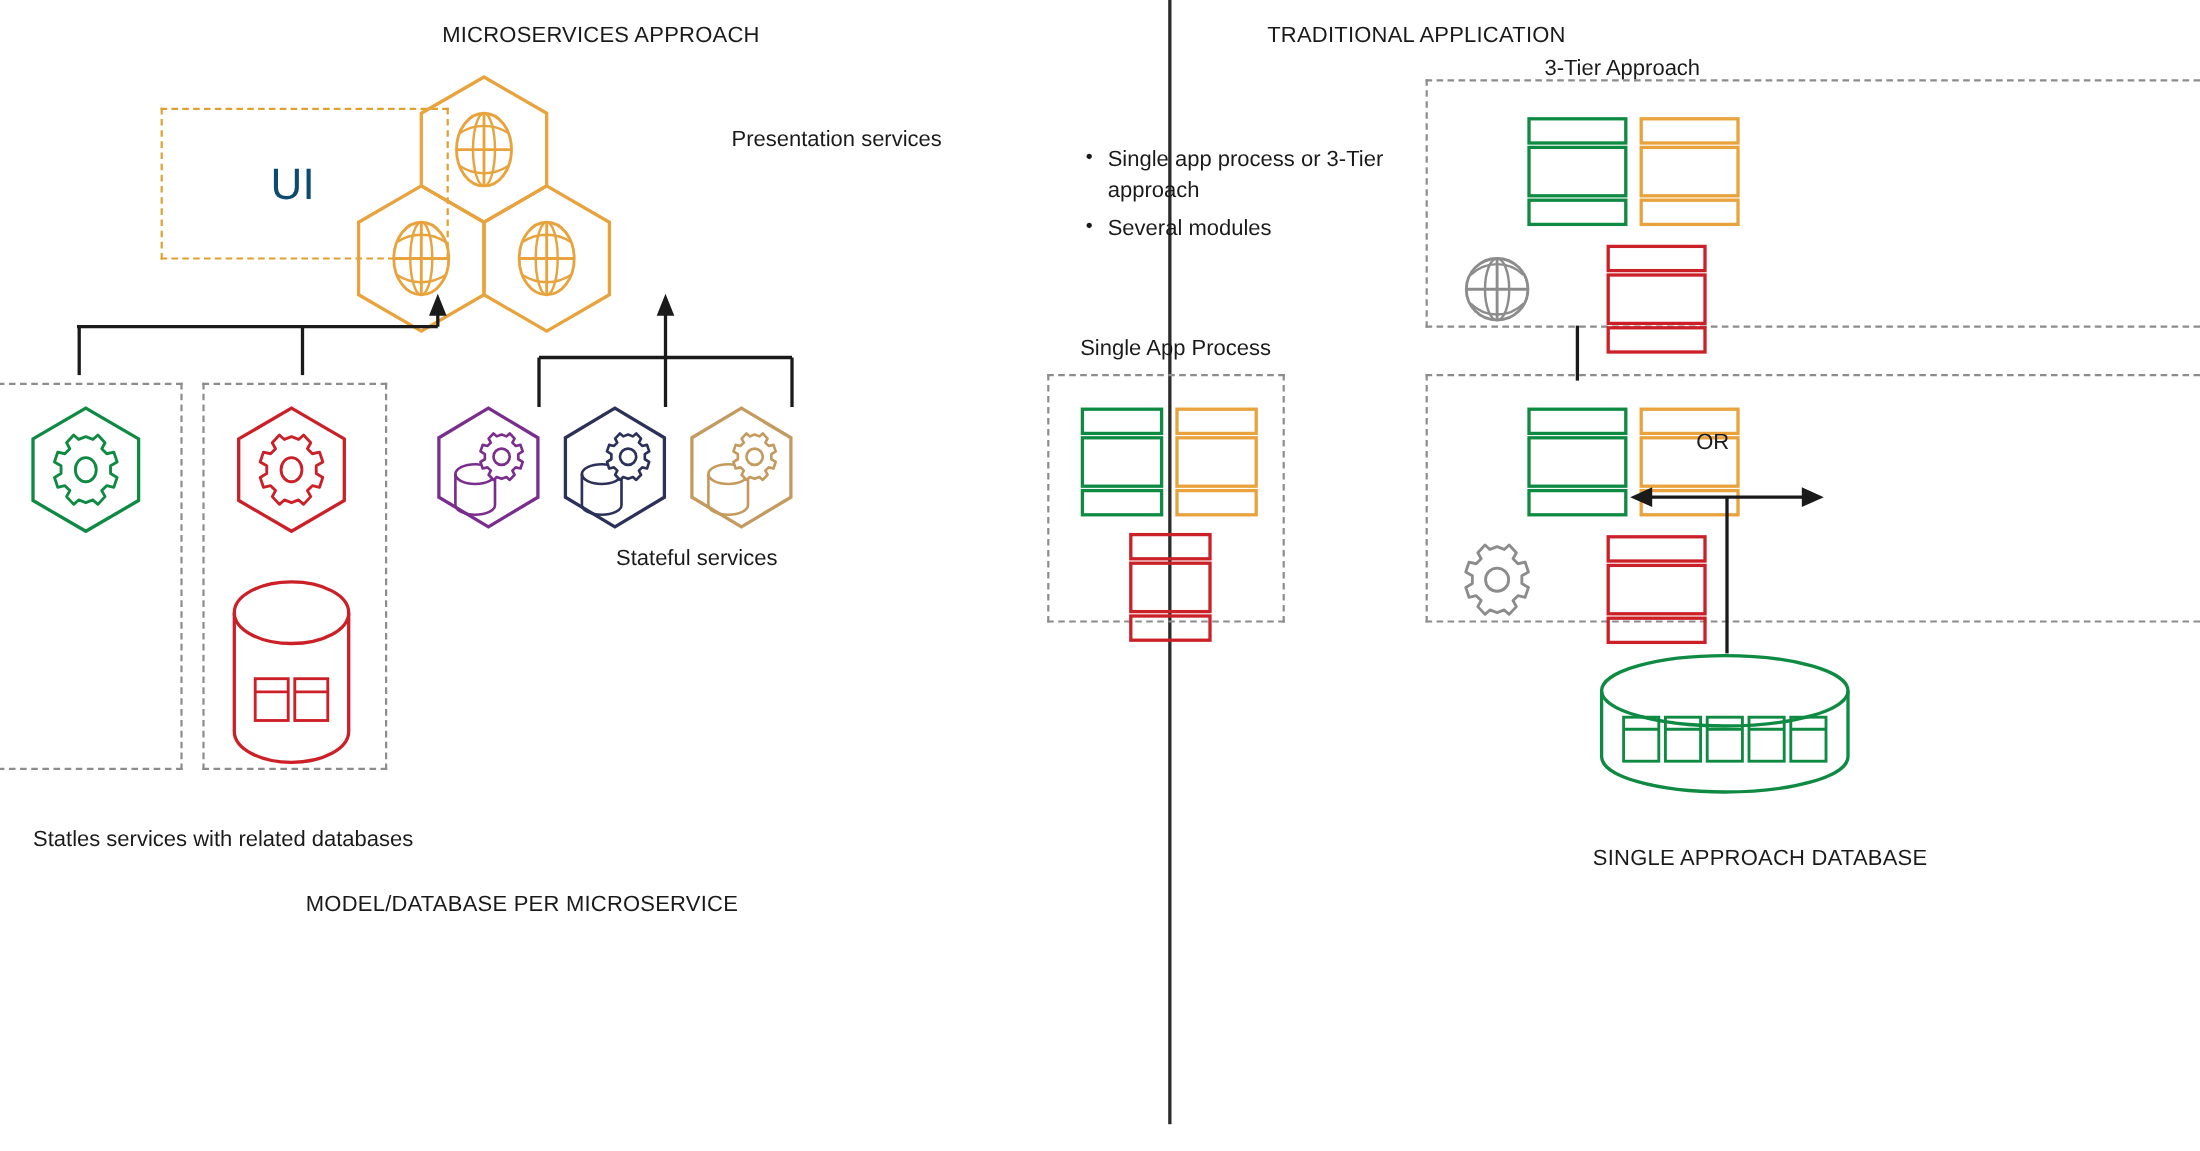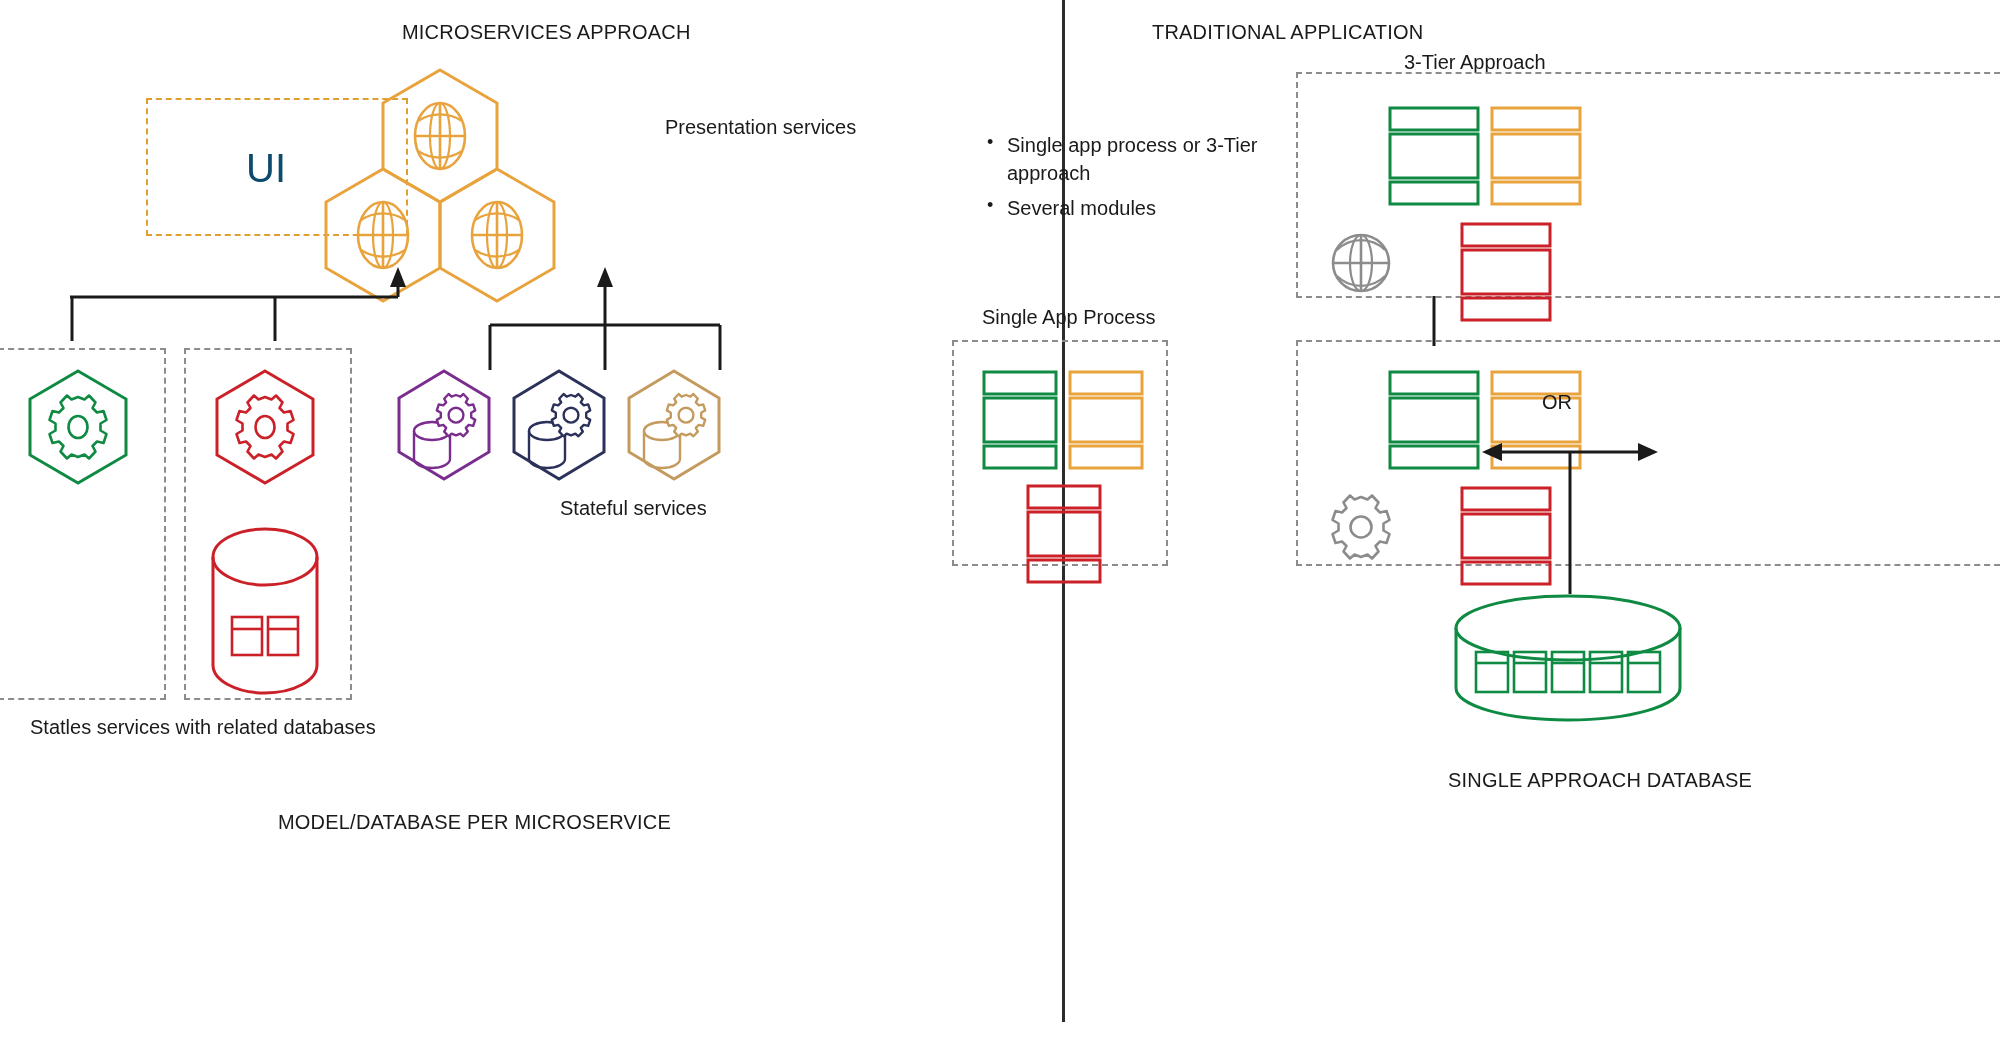--- a/index.html
+++ b/index.html
@@ -115,21 +115,21 @@
   <g>
     <ellipse cx="55" cy="32" rx="52" ry="28" fill="none" stroke="#CC2028" stroke-width="3"></ellipse>
     <path d="M3,32 L3,140 A52,28 0 0 0 107,140 L107,32" fill="none" stroke="#CC2028" stroke-width="3"></path>
     <rect x="22" y="92" width="30" height="38" fill="none" stroke="#CC2028" stroke-width="2.6"></rect>
     <line x1="22" y1="104" x2="52" y2="104" stroke="#CC2028" stroke-width="2.6"></line>
     <rect x="58" y="92" width="30" height="38" fill="none" stroke="#CC2028" stroke-width="2.6"></rect>
     <line x1="58" y1="104" x2="88" y2="104" stroke="#CC2028" stroke-width="2.6"></line>
   </g>
 </svg>
 
-<div class="abs txt lbl" style="left:30px;top:715px;">Statles services with related databases</div>
+<div class="abs txt lbl" style="left:30px;top:751px;">Statles services with related databases</div>
 
 <svg width="160" height="130" style="left:396px;top:368px;">
   <g>
     <polygon points="48,3 93,30 93,84 48,111 3,84 3,30" fill="none" stroke="#7B2D8E" stroke-width="3"></polygon>
     <g>
       <ellipse cx="36" cy="63" rx="18" ry="9" fill="none" stroke="#7B2D8E" stroke-width="2.4"></ellipse>
       <path d="M18,63 L18,91 A18,9 0 0 0 54,91 L54,63" fill="none" stroke="#7B2D8E" stroke-width="2.4"></path>
       <path d="M60,27 L64.4,28.7 L67.4,26 L71.8,30.7 L69.8,34.4 L72.8,37.4 L77.2,36.4 L79.2,42.4 L75.2,44.8 L75.2,49.5 L79.2,51.9 L77.2,57.9 L72.8,56.9 L69.8,59.9 L71.8,63.6 L67.4,68.3 L64.4,65.6 L60,67.3 L55.6,65.6 L52.6,68.3 L48.2,63.6 L50.2,59.9 L47.2,56.9 L42.8,57.9 L40.8,51.9 L44.8,49.5 L44.8,44.8 L40.8,42.4 L42.8,36.4 L47.2,37.4 L50.2,34.4 L48.2,30.7 L52.6,26 L55.6,28.7 Z" fill="#ffffff" stroke="#7B2D8E" stroke-width="2.4" stroke-linejoin="round"></path>
       <circle cx="60" cy="47.2" r="7.4" fill="none" stroke="#7B2D8E" stroke-width="2.4"></circle>
     </g>

